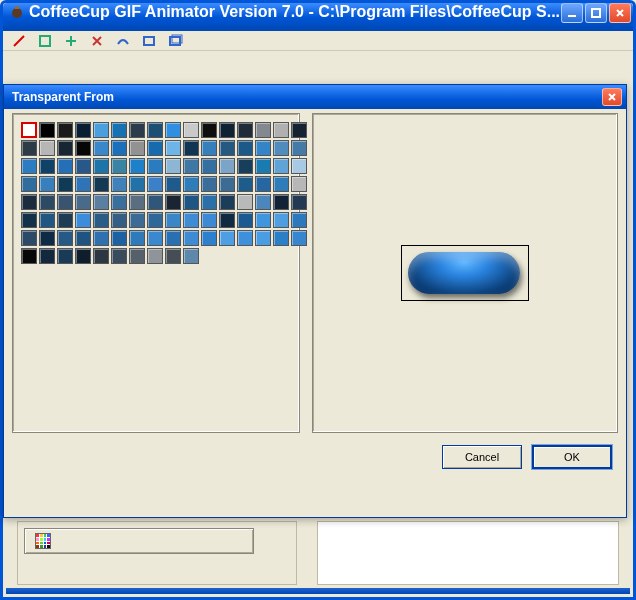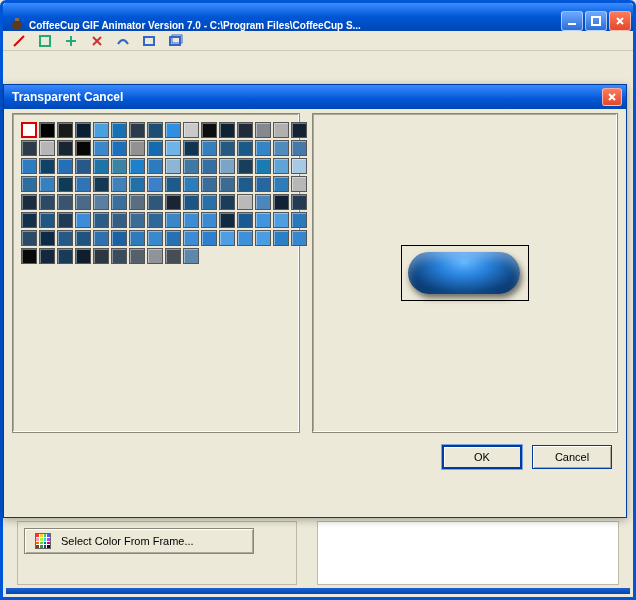--- a/index.html
+++ b/index.html
@@ -20,24 +20,24 @@
     width: 636px;
     height: 600px;
     background: #ece9d8;
     border: 3px solid #0056d6;
     border-radius: 6px 6px 0 0;
     display: flex; flex-direction: column;
   }
   .titlebar {
     height: 28px;
     background: linear-gradient(to bottom, #3b8cff 0%, #0056d6 50%, #0047b3 100%);
-    display: flex; align-items: flex-end;
+    display: flex; align-items: flex-start;
     color: white;
     font-weight: bold;
-    font-size: 10px;
+    font-size: 16px;
     padding: 0 2px 0 6px;
     border-radius: 4px 4px 0 0;
   }
   .titlebar .app-icon {
     width: 16px; height: 16px;
     margin-right: 4px;
     display: inline-flex; align-items:center; justify-content:center;
   }
   .titlebar .title-text { flex: 1; white-space: nowrap; overflow:hidden; text-overflow: ellipsis;}
   .win-buttons { display:flex; gap:2px; margin-left:auto; }
@@ -248,31 +248,30 @@
             <div style="background:#c3f"></div>
           <div style="background:#f60"></div>
             <div style="background:#6c3"></div>
             <div style="background:#06c"></div>
             <div style="background:#c06"></div>
           <div style="background:#930"></div>
             <div style="background:#393"></div>
             <div style="background:#339"></div>
             <div style="background:#111"></div>
         </span>
-        <span>Select Color From Frame...</span>
       </div>
     </div>
     <div class="panel-right"></div>
   </div>
   <div class="bottom-border-strip"></div>
 </div>
 
 <div class="dialog">
   <div class="dialog-titlebar">
-    <span>Transparent Cancel</span>
+    <span>Transparent From</span>
     <div class="dlg-close">
       <svg width="10" height="10">
           <path d="M2 2 L8 8 M8 2 L2 8" stroke="white" stroke-width="2"></path>
         </svg>
     </div>
   </div>
   <div class="dialog-body">
     <div class="panes">
       <div class="pane left">
         <div class="swatch-grid" id="swatch-grid">
@@ -400,21 +399,21 @@
             <div class="swatch" style="background: rgb(93, 135, 171);"></div>
           </div>
       </div>
       <div class="pane right">
         <div class="preview-frame">
           <div class="pill"></div>
         </div>
       </div>
     </div>
     <div class="dialog-buttons">
+      <div class="btn">
+          <span>Cancel</span>
+        </div>
       <div class="btn default">
           <span>OK</span>
-        </div>
-      <div class="btn">
-          <span>Cancel</span>
         </div>
     </div>
   </div>
 </div>
 
 </body></html>

